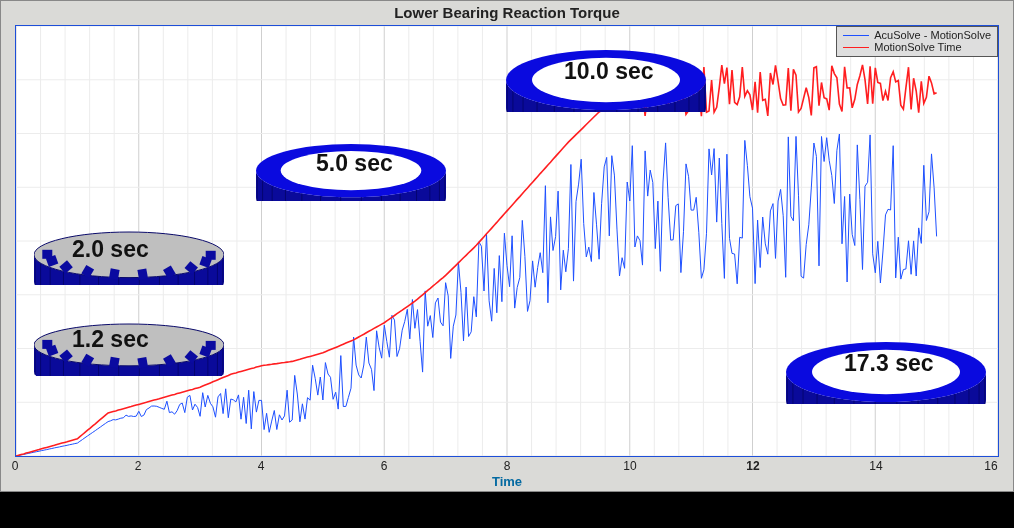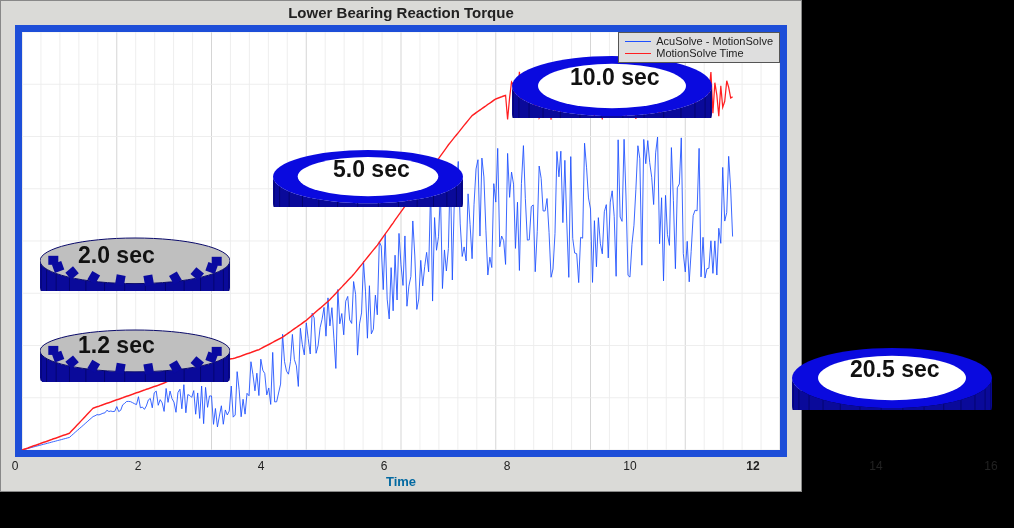--- a/index.html
+++ b/index.html
@@ -6,21 +6,21 @@
     margin: 0;
     padding: 0;
     background: #000;
     font-family: "Segoe UI", Arial, sans-serif;
     width: 1014px;
     height: 528px;
     overflow: hidden;
   }
   .frame {
     position: relative;
-    width: 802px;
+    width: 1014px;
     height: 492px;
     background: #dadad7;
     border: 1px solid #888;
     box-sizing: border-box;
   }
   .title {
     position: absolute;
     left: 0;
     right: 0;
     top: 3px;
@@ -29,21 +29,21 @@
     font-weight: 600;
     color: #222;
   }
   .plot {
     position: absolute;
     left: 14px;
     top: 24px;
     right: 14px;
     bottom: 34px;
     background: #fff;
-    border: 7px solid #1d4ed8;
+    border: 1px solid #1d4ed8;
     box-sizing: border-box;
   }
   .plot svg.grid {
     position: absolute;
     left: 0; top: 0; width: 100%; height: 100%;
   }
   .xlabel {
     position: absolute;
     left: 0; right: 0;
     bottom: 2px;
@@ -218,21 +218,21 @@
             <rect x="166.7728871182087" y="31.506330970329714" width="10" height="9" fill="#0a0aa0" transform="rotate(20 171.7728871182087 35.506330970329714)"></rect>
             <rect x="152.5858310028205" y="37.403779450733666" width="10" height="9" fill="#0a0aa0" transform="rotate(40 157.5858310028205 41.403779450733666)"></rect>
             <rect x="130.85000000000002" y="41.781026117405275" width="10" height="9" fill="#0a0aa0" transform="rotate(59.99999999999999 135.85000000000002 45.781026117405275)"></rect>
             <rect x="104.18705611538822" y="44.11011042106337" width="10" height="9" fill="#0a0aa0" transform="rotate(80 109.18705611538822 48.11011042106337)"></rect>
             <rect x="75.8129438846118" y="44.11011042106337" width="10" height="9" fill="#0a0aa0" transform="rotate(100 80.8129438846118 48.11011042106337)"></rect>
             <rect x="49.15000000000002" y="41.781026117405275" width="10" height="9" fill="#0a0aa0" transform="rotate(119.99999999999999 54.15000000000002 45.781026117405275)"></rect>
             <rect x="27.414168997179516" y="37.403779450733666" width="10" height="9" fill="#0a0aa0" transform="rotate(140 32.414168997179516 41.403779450733666)"></rect>
             <rect x="13.2271128817913" y="31.506330970329714" width="10" height="9" fill="#0a0aa0" transform="rotate(160 18.2271128817913 35.506330970329714)"></rect>
             <rect x="8.300000000000004" y="24.800000000000004" width="10" height="9" fill="#0a0aa0" transform="rotate(180 13.300000000000004 28.800000000000004)"></rect>
           </svg><div class="ring-label" style="left:38px; top:10px">2.0 sec</div></div>
-        <div class="ring-group" style="left: 251px; top: 112px;"><svg width="190" height="63.2">
+        <div class="ring-group" style="left: 240px; top: 112px;"><svg width="190" height="63.2">
             <path d="M 0 32.6 A 95 26.6 0 0 0 190 32.6 L 190 59.2 A 95 26.6 0 0 1 0 59.2 Z" fill="#0a0a9a"></path>
             <line x1="188.83039235653808" y1="36.761156770070144" x2="188.83039235653808" y2="63.361156770070146" stroke="#050570" stroke-width="1"></line>
             <line x1="183.41302142796872" y1="42.33231684292285" x2="183.41302142796872" y2="68.93231684292286" stroke="#050570" stroke-width="1"></line>
             <line x1="173.82981969482455" y1="47.44491114515362" x2="173.82981969482455" y2="74.04491114515362" stroke="#050570" stroke-width="1"></line>
             <line x1="160.53232694549422" y1="51.858045264474114" x2="160.53232694549422" y2="78.45804526447412" stroke="#050570" stroke-width="1"></line>
             <line x1="144.1470923468774" y1="55.363781843218504" x2="144.1470923468774" y2="81.9637818432185" stroke="#050570" stroke-width="1"></line>
             <line x1="125.44615279951942" y1="57.79693813797883" x2="125.44615279951942" y2="84.39693813797882" stroke="#050570" stroke-width="1"></line>
             <line x1="105.31065622464979" y1="59.04286907406645" x2="105.31065622464979" y2="85.64286907406645" stroke="#050570" stroke-width="1"></line>
             <line x1="84.68934377535021" y1="59.04286907406645" x2="84.68934377535021" y2="85.64286907406645" stroke="#050570" stroke-width="1"></line>
             <line x1="64.55384720048056" y1="57.79693813797883" x2="64.55384720048056" y2="84.39693813797882" stroke="#050570" stroke-width="1"></line>
@@ -274,21 +274,21 @@
             <line x1="110.85332234173663" y1="65.82278466999975" x2="110.85332234173663" y2="93.82278466999975" stroke="#050570" stroke-width="1"></line>
             <line x1="89.14667765826339" y1="65.82278466999975" x2="89.14667765826339" y2="93.82278466999975" stroke="#050570" stroke-width="1"></line>
             <line x1="67.95141810576902" y1="64.41759940373552" x2="67.95141810576902" y2="92.41759940373552" stroke="#050570" stroke-width="1"></line>
             <line x1="48.26621858223431" y1="61.67343816904342" x2="48.26621858223431" y2="89.67343816904342" stroke="#050570" stroke-width="1"></line>
             <line x1="31.018603215269238" y1="57.71959992233923" x2="31.018603215269238" y2="85.71959992233923" stroke="#050570" stroke-width="1"></line>
             <line x1="17.021242426500464" y1="52.74238099077475" x2="17.021242426500464" y2="80.74238099077475" stroke="#050570" stroke-width="1"></line>
             <line x1="6.933661654769779" y1="46.97629719126636" x2="6.933661654769779" y2="74.97629719126637" stroke="#050570" stroke-width="1"></line>
             <line x1="1.2311659404862212" y1="40.693033951206914" x2="1.2311659404862212" y2="68.69303395120691" stroke="#050570" stroke-width="1"></line>
             <ellipse cx="100" cy="36" rx="100" ry="30" fill="#0a0adf"></ellipse>
            <ellipse cx="100" cy="36" rx="74" ry="22.2" fill="#fff"></ellipse>
-          </svg><div class="ring-label" style="left:58px; top:14px">20.5 sec</div></div>
+          </svg><div class="ring-label" style="left:58px; top:14px">17.3 sec</div></div>
       </div>
   </div>
 
   <div id="xticks">
       <div class="xtick" style="left: 14px;">0</div>
       <div class="xtick" style="left: 137px;">2</div>
       <div class="xtick" style="left: 260px;">4</div>
       <div class="xtick" style="left: 383px;">6</div>
       <div class="xtick" style="left: 506px;">8</div>
       <div class="xtick" style="left: 629px; margin-top: 28px;">10</div>

